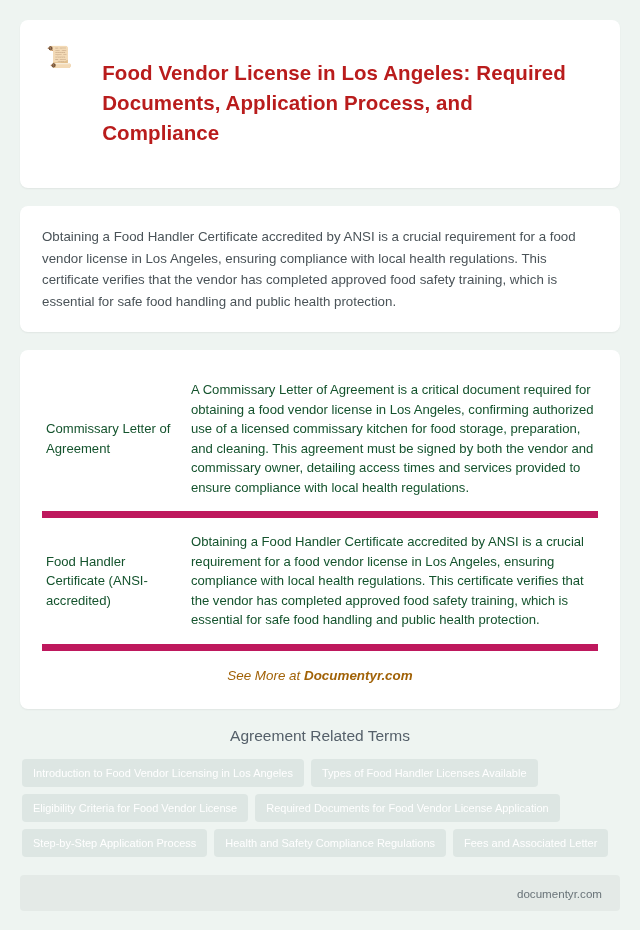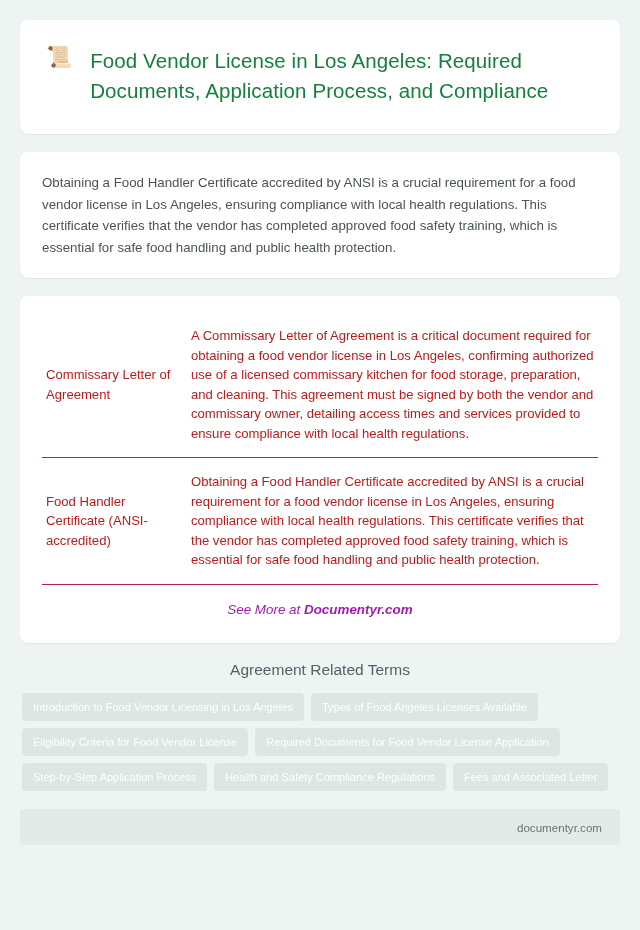--- a/index.html
+++ b/index.html
@@ -38,23 +38,23 @@
   .title-icon {
     font-size: 21px;
     line-height: 30px;
     margin-right: 14px;
     flex: 0 0 auto;
     filter: grayscale(35%);
   }
   .title-text {
     font-size: 20.5px;
     line-height: 30px;
-    color: #15803d;
-    font-weight: normal;
-    margin: 4px;
+    color: #b91c1c;
+    font-weight: bold;
+    margin: 16px;
     letter-spacing: 0.1px;
   }
 
   
   .summary-card {
     padding: 20px 22px 20px 22px;
     margin-bottom: 18px;
   }
   .summary-text {
     font-size: 13.3px;
@@ -68,41 +68,41 @@
     padding: 16px 22px 6px 22px;
     margin-bottom: 18px;
   }
   table.doc-table {
     width: 100%;
     border-collapse: collapse;
   }
   table.doc-table td {
     vertical-align: middle;
     padding: 14px 4px 14px 4px;
-    border-bottom: 1px solid #be185d;
+    border-bottom: 7px solid #be185d;
     font-size: 13.1px;
     line-height: 19.5px;
-    color: #b91c1c;
+    color: #14532d;
   }
   table.doc-table td.term {
     width: 125px;
     padding-right: 16px;
     vertical-align: middle;
   }
   table.doc-table td.desc {
     vertical-align: top;
     padding-top: 14px;
   }
   table.doc-table tr.footer-row td {
     border-bottom: none;
     text-align: center;
     font-style: italic;
     padding: 15px 4px 18px 4px;
     font-size: 13.4px;
-    color: #a21caf;
+    color: #a16207;
   }
   .footer-brand {
     font-weight: bold;
     font-style: italic;
   }
 
   
   .terms-heading {
     text-align: center;
     font-size: 15.5px;
@@ -172,21 +172,21 @@
           <td colspan="2"><span>See More at </span><span class="footer-brand">Documentyr.com</span></td>
         </tr>
       </tbody>
     </table>
   </div>
 
   <h2 class="terms-heading">Agreement Related Terms</h2>
 
   <div class="terms-wrap">
     <span class="term-chip">Introduction to Food Vendor Licensing in Los Angeles</span>
-    <span class="term-chip">Types of Food Angeles Licenses Available</span>
+    <span class="term-chip">Types of Food Handler Licenses Available</span>
     <span class="term-chip">Eligibility Criteria for Food Vendor License</span>
     <span class="term-chip">Required Documents for Food Vendor License Application</span>
     <span class="term-chip">Step-by-Step Application Process</span>
     <span class="term-chip">Health and Safety Compliance Regulations</span>
     <span class="term-chip">Fees and Associated Letter</span>
   </div>
 
   <div class="footer-bar">
     <span class="footer-url">documentyr.com</span>
   </div>

